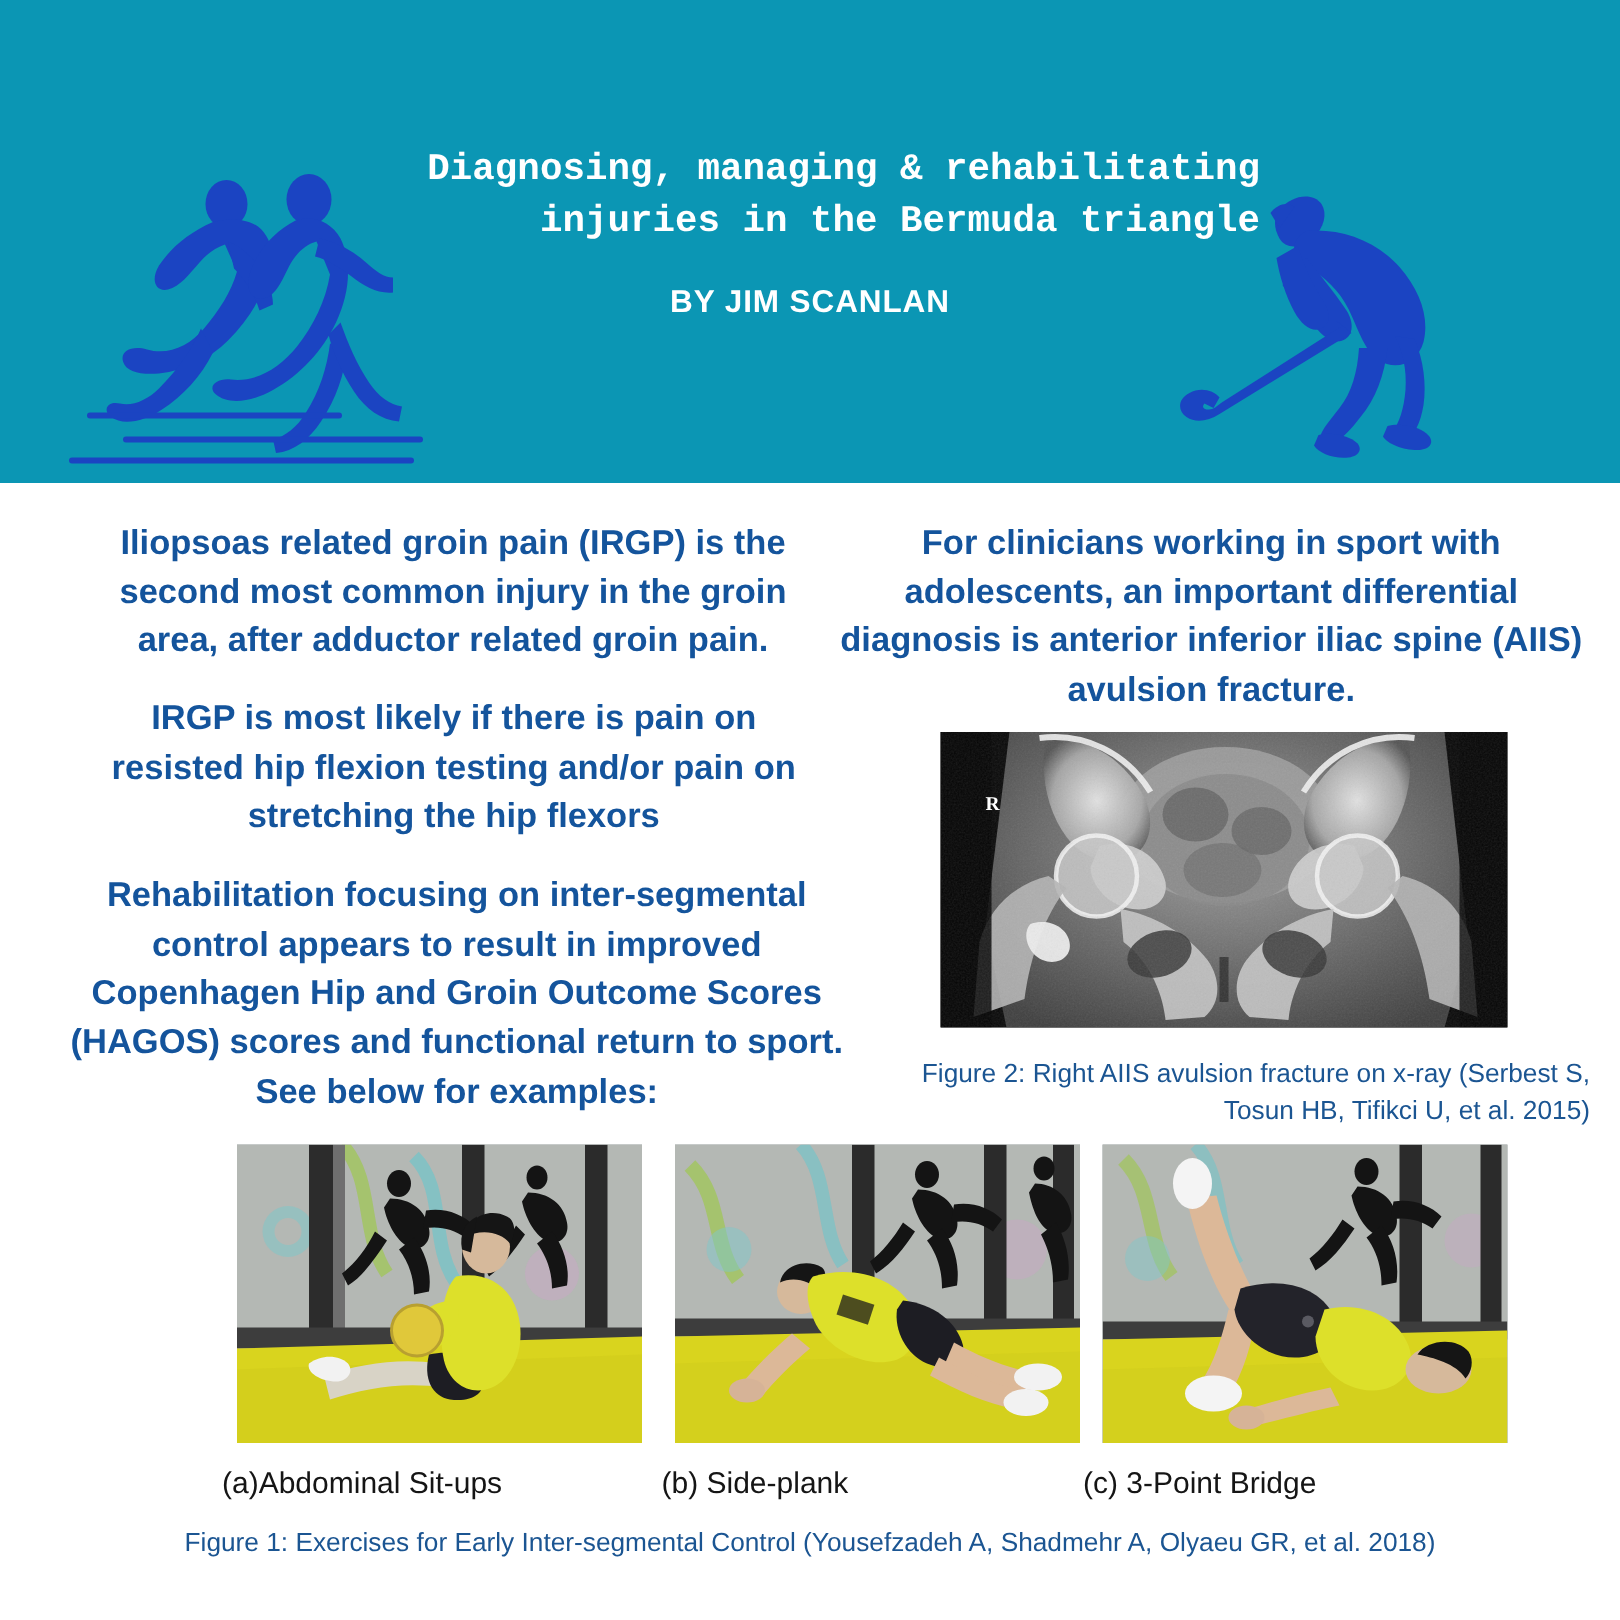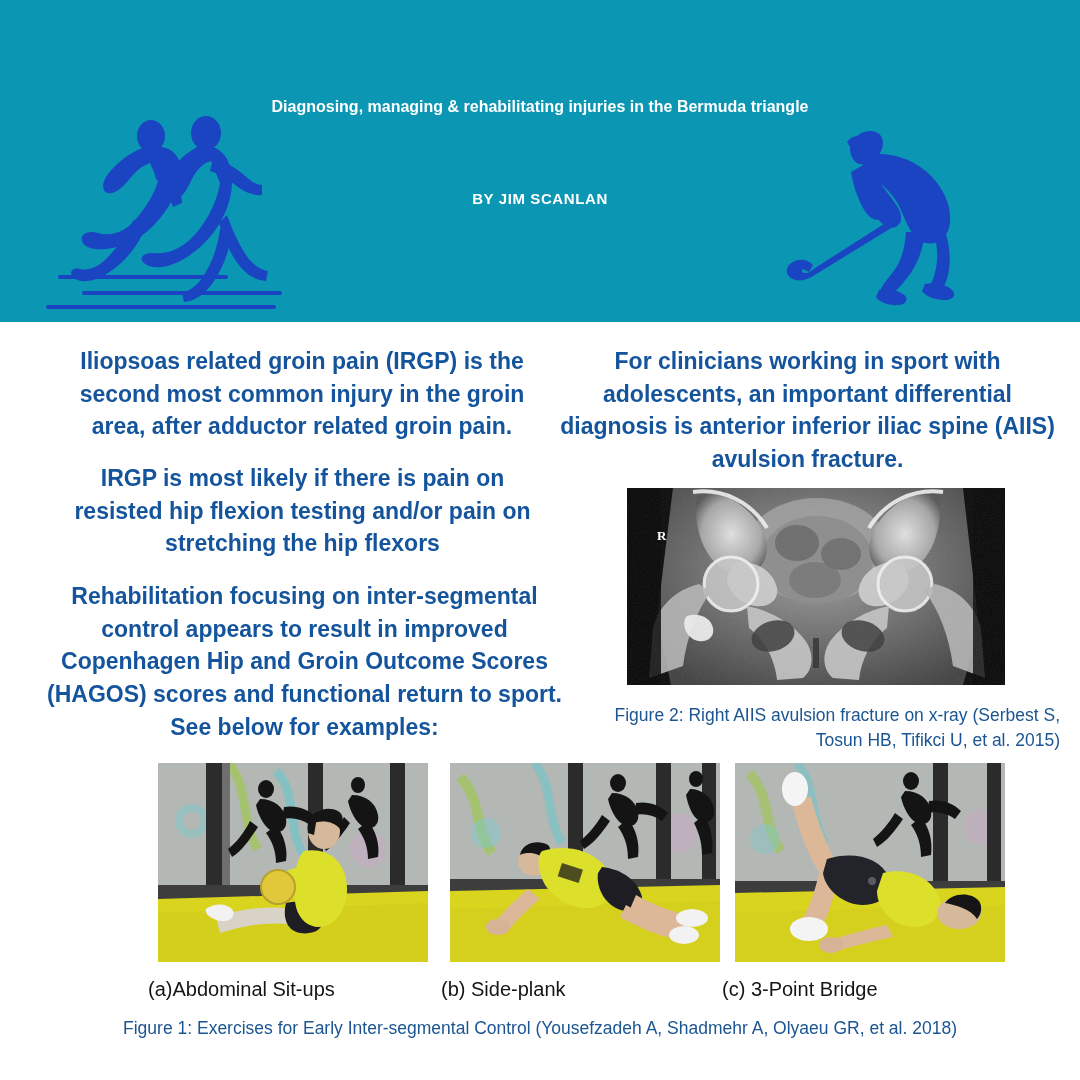--- a/index.html
+++ b/index.html
@@ -32,33 +32,34 @@
     color: #ffffff;
     font-size: 30px;
     font-weight: bold;
     letter-spacing: 0.3px;
     text-shadow: 0 0 1px rgba(255,255,255,0.6);
   }
   .banner-subtitle {
     position: absolute;
     left: 240px; top: 96px;
     width: 600px;
-    text-align: center;
+    text-align: right;
     color: #ffffff;
-    font-size: 16px;
+    font-size: 25px;
     font-weight: bold;
     line-height: 1.38;
+    font-family: Liberation Mono, monospace;
   }
   .banner-author {
     position: absolute;
     left: 240px; top: 190px;
     width: 600px;
     text-align: center;
     color: #ffffff;
-    font-size: 15px;
+    font-size: 21px;
     font-weight: bold;
     letter-spacing: 0.6px;
   }
   .banner-credit {
     position: absolute;
     left: 240px; top: 236px;
     width: 600px;
     text-align: center;
     color: #ffffff;
     font-size: 15px;

